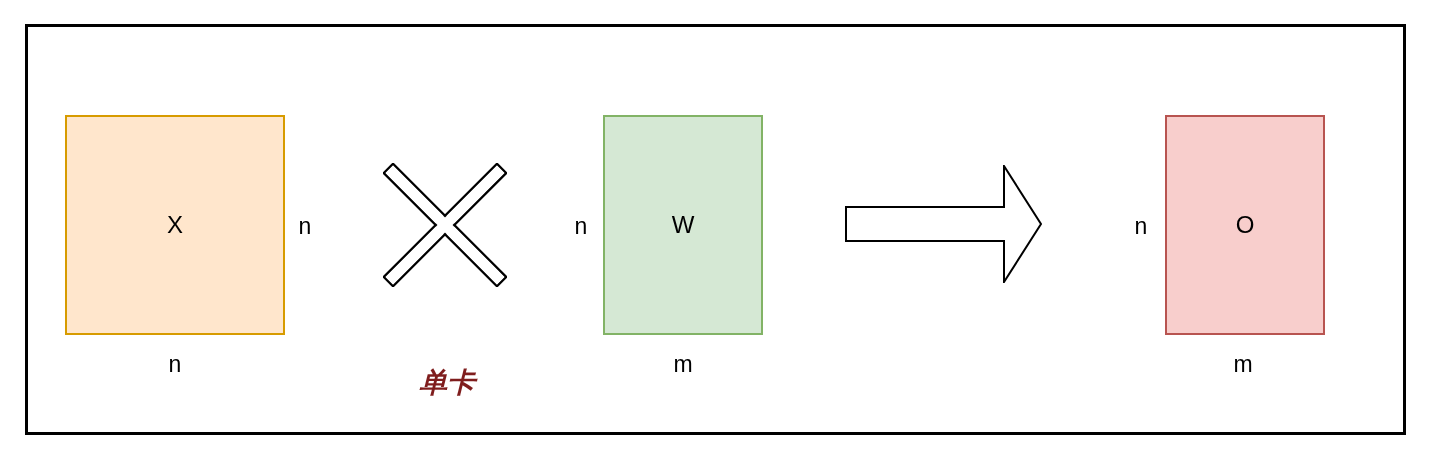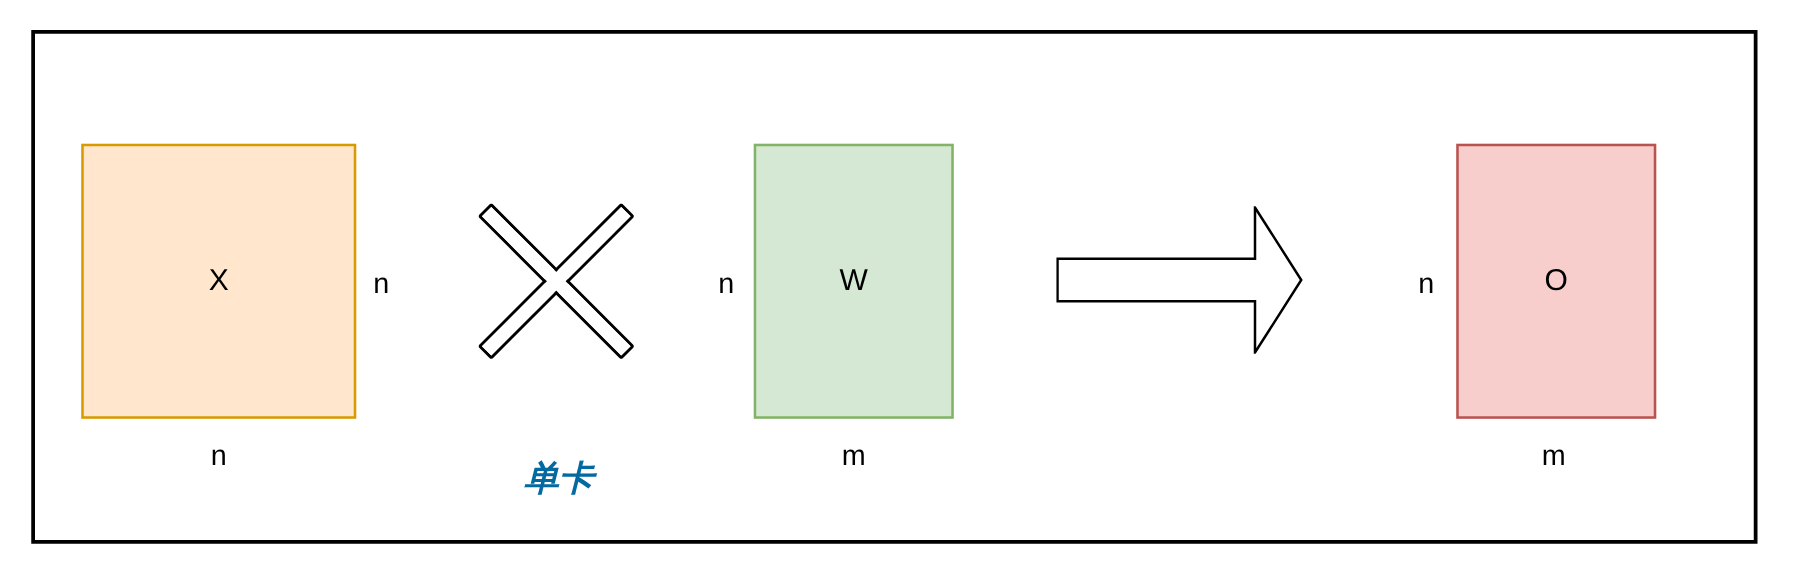--- a/index.html
+++ b/index.html
@@ -76,21 +76,21 @@
     width: 198px; height: 118px;
   }
   .caption {
     position: absolute;
     left: 375px; top: 364px;
     width: 144px;
     text-align: center;
     font-size: 28px;
     font-weight: bold;
     font-style: italic;
-    color: #0369a1;
+    color: #7f1d1d;
   }
   svg { display: block; }
 </style>
 </head>
 <body>
 
 <div class="canvas">
 
   <div class="frame"></div>
 

